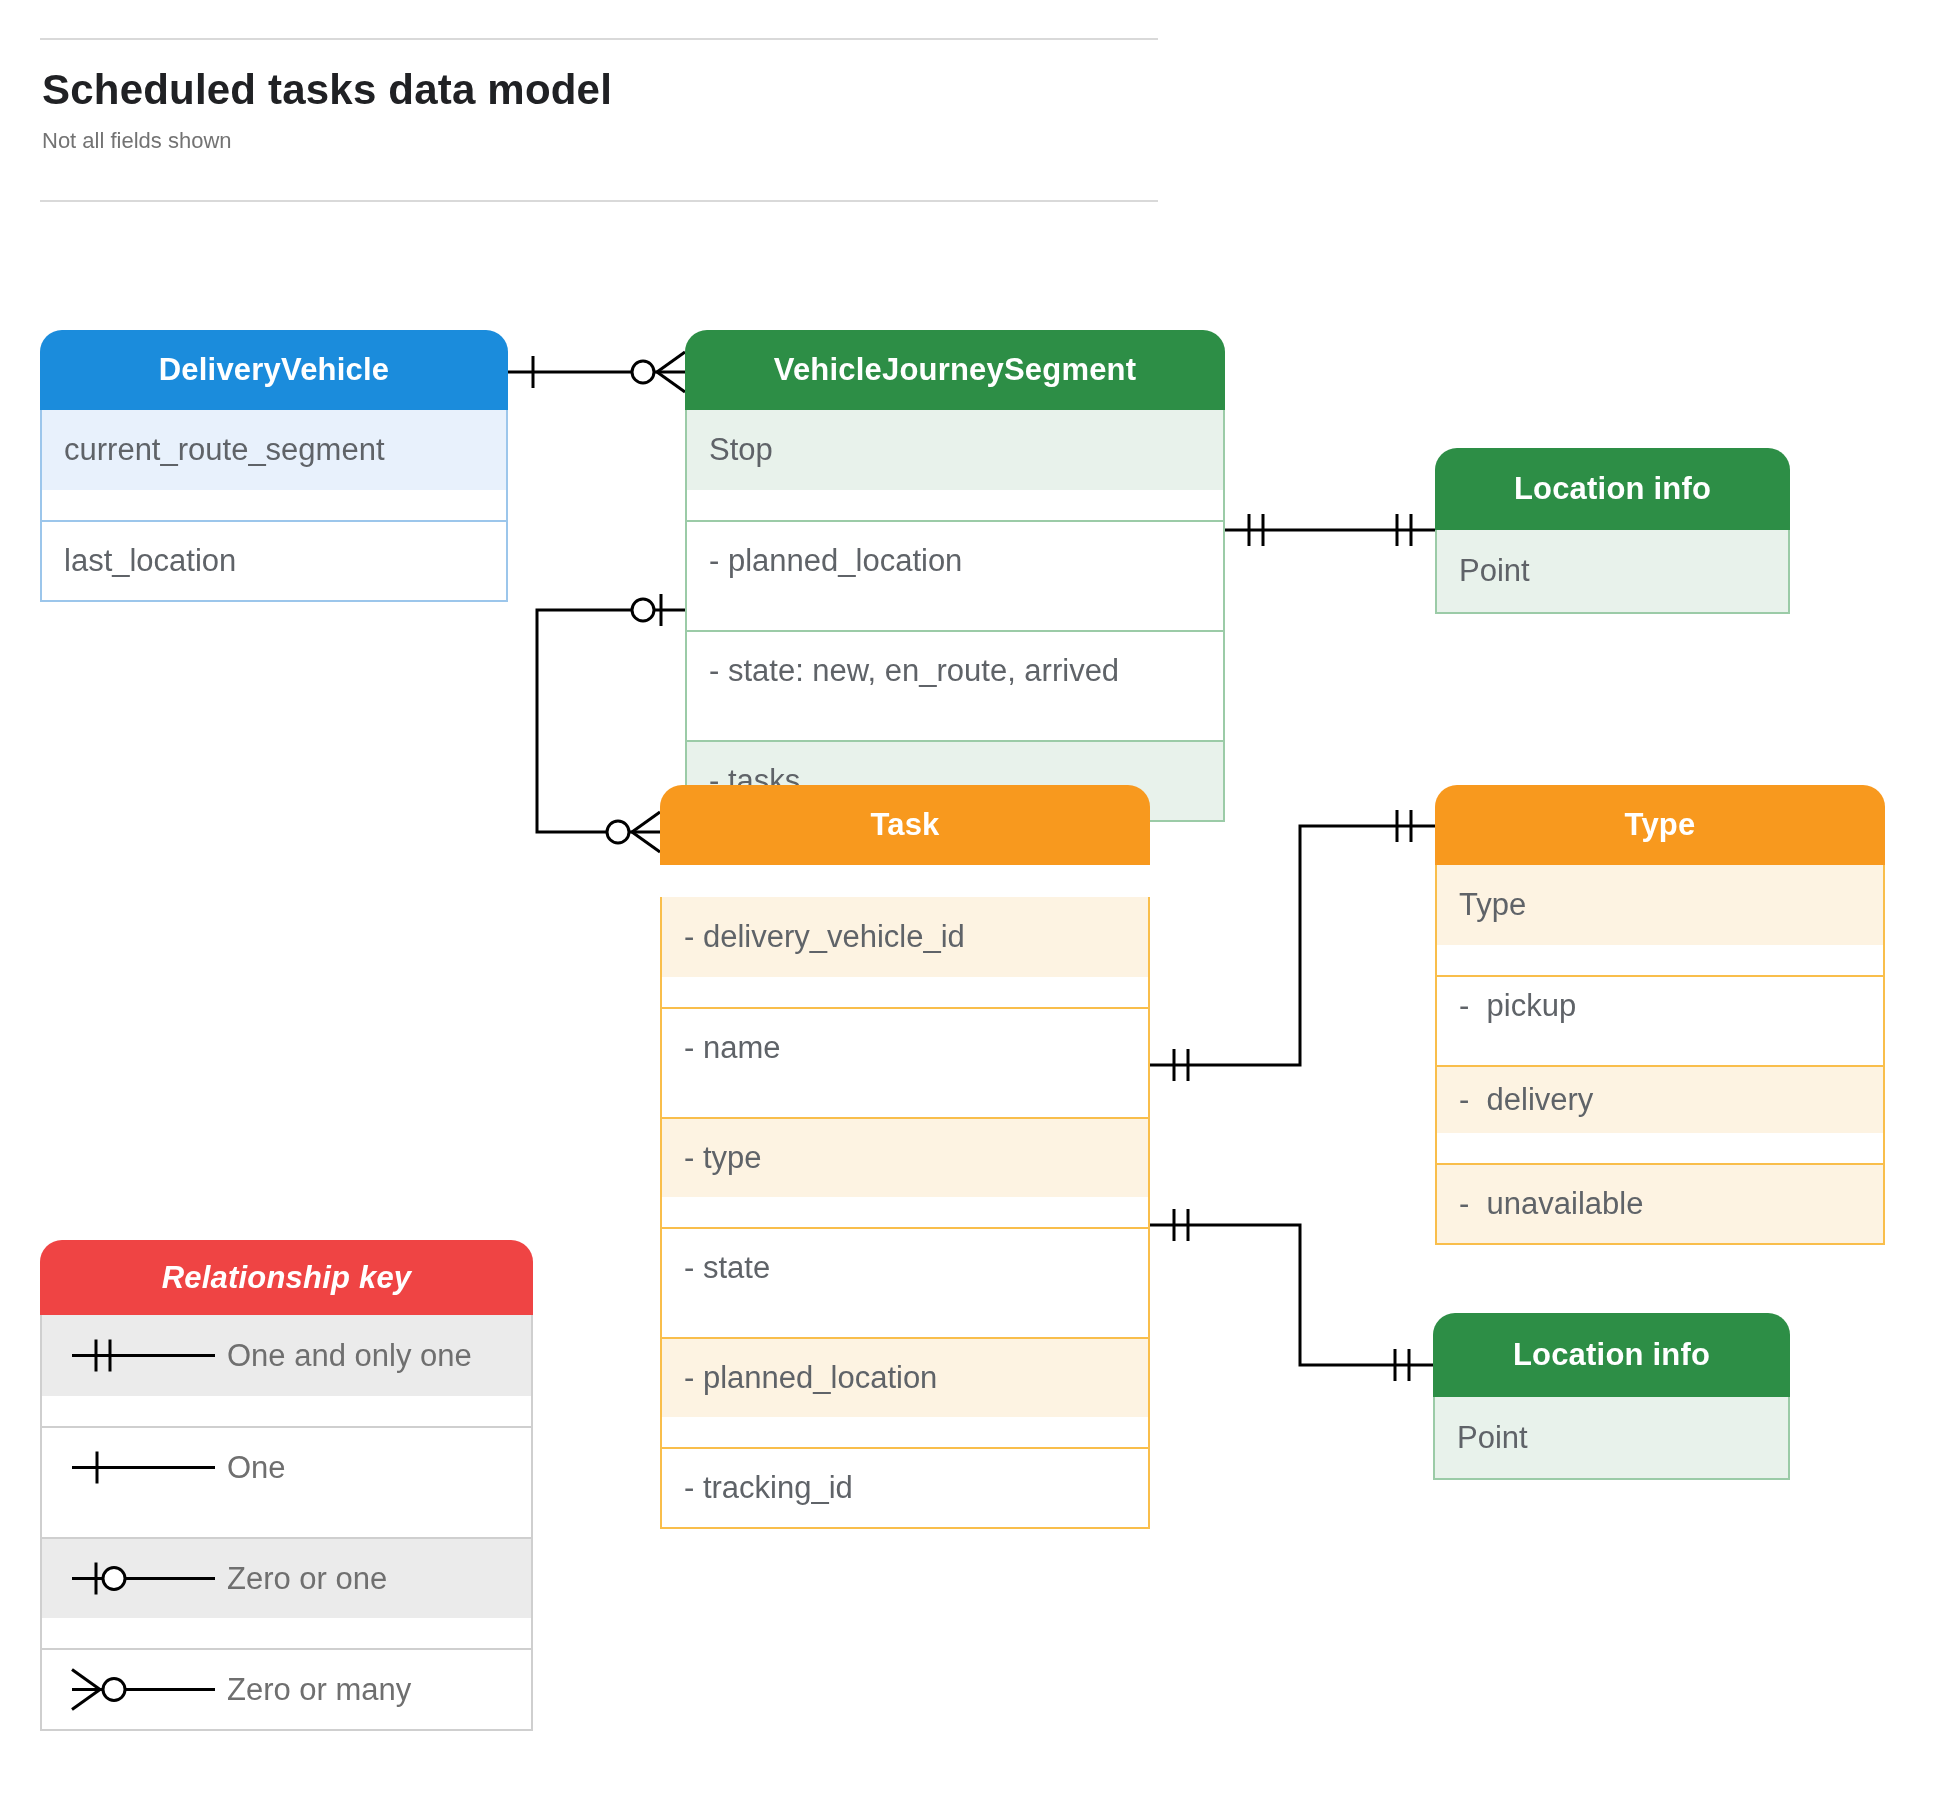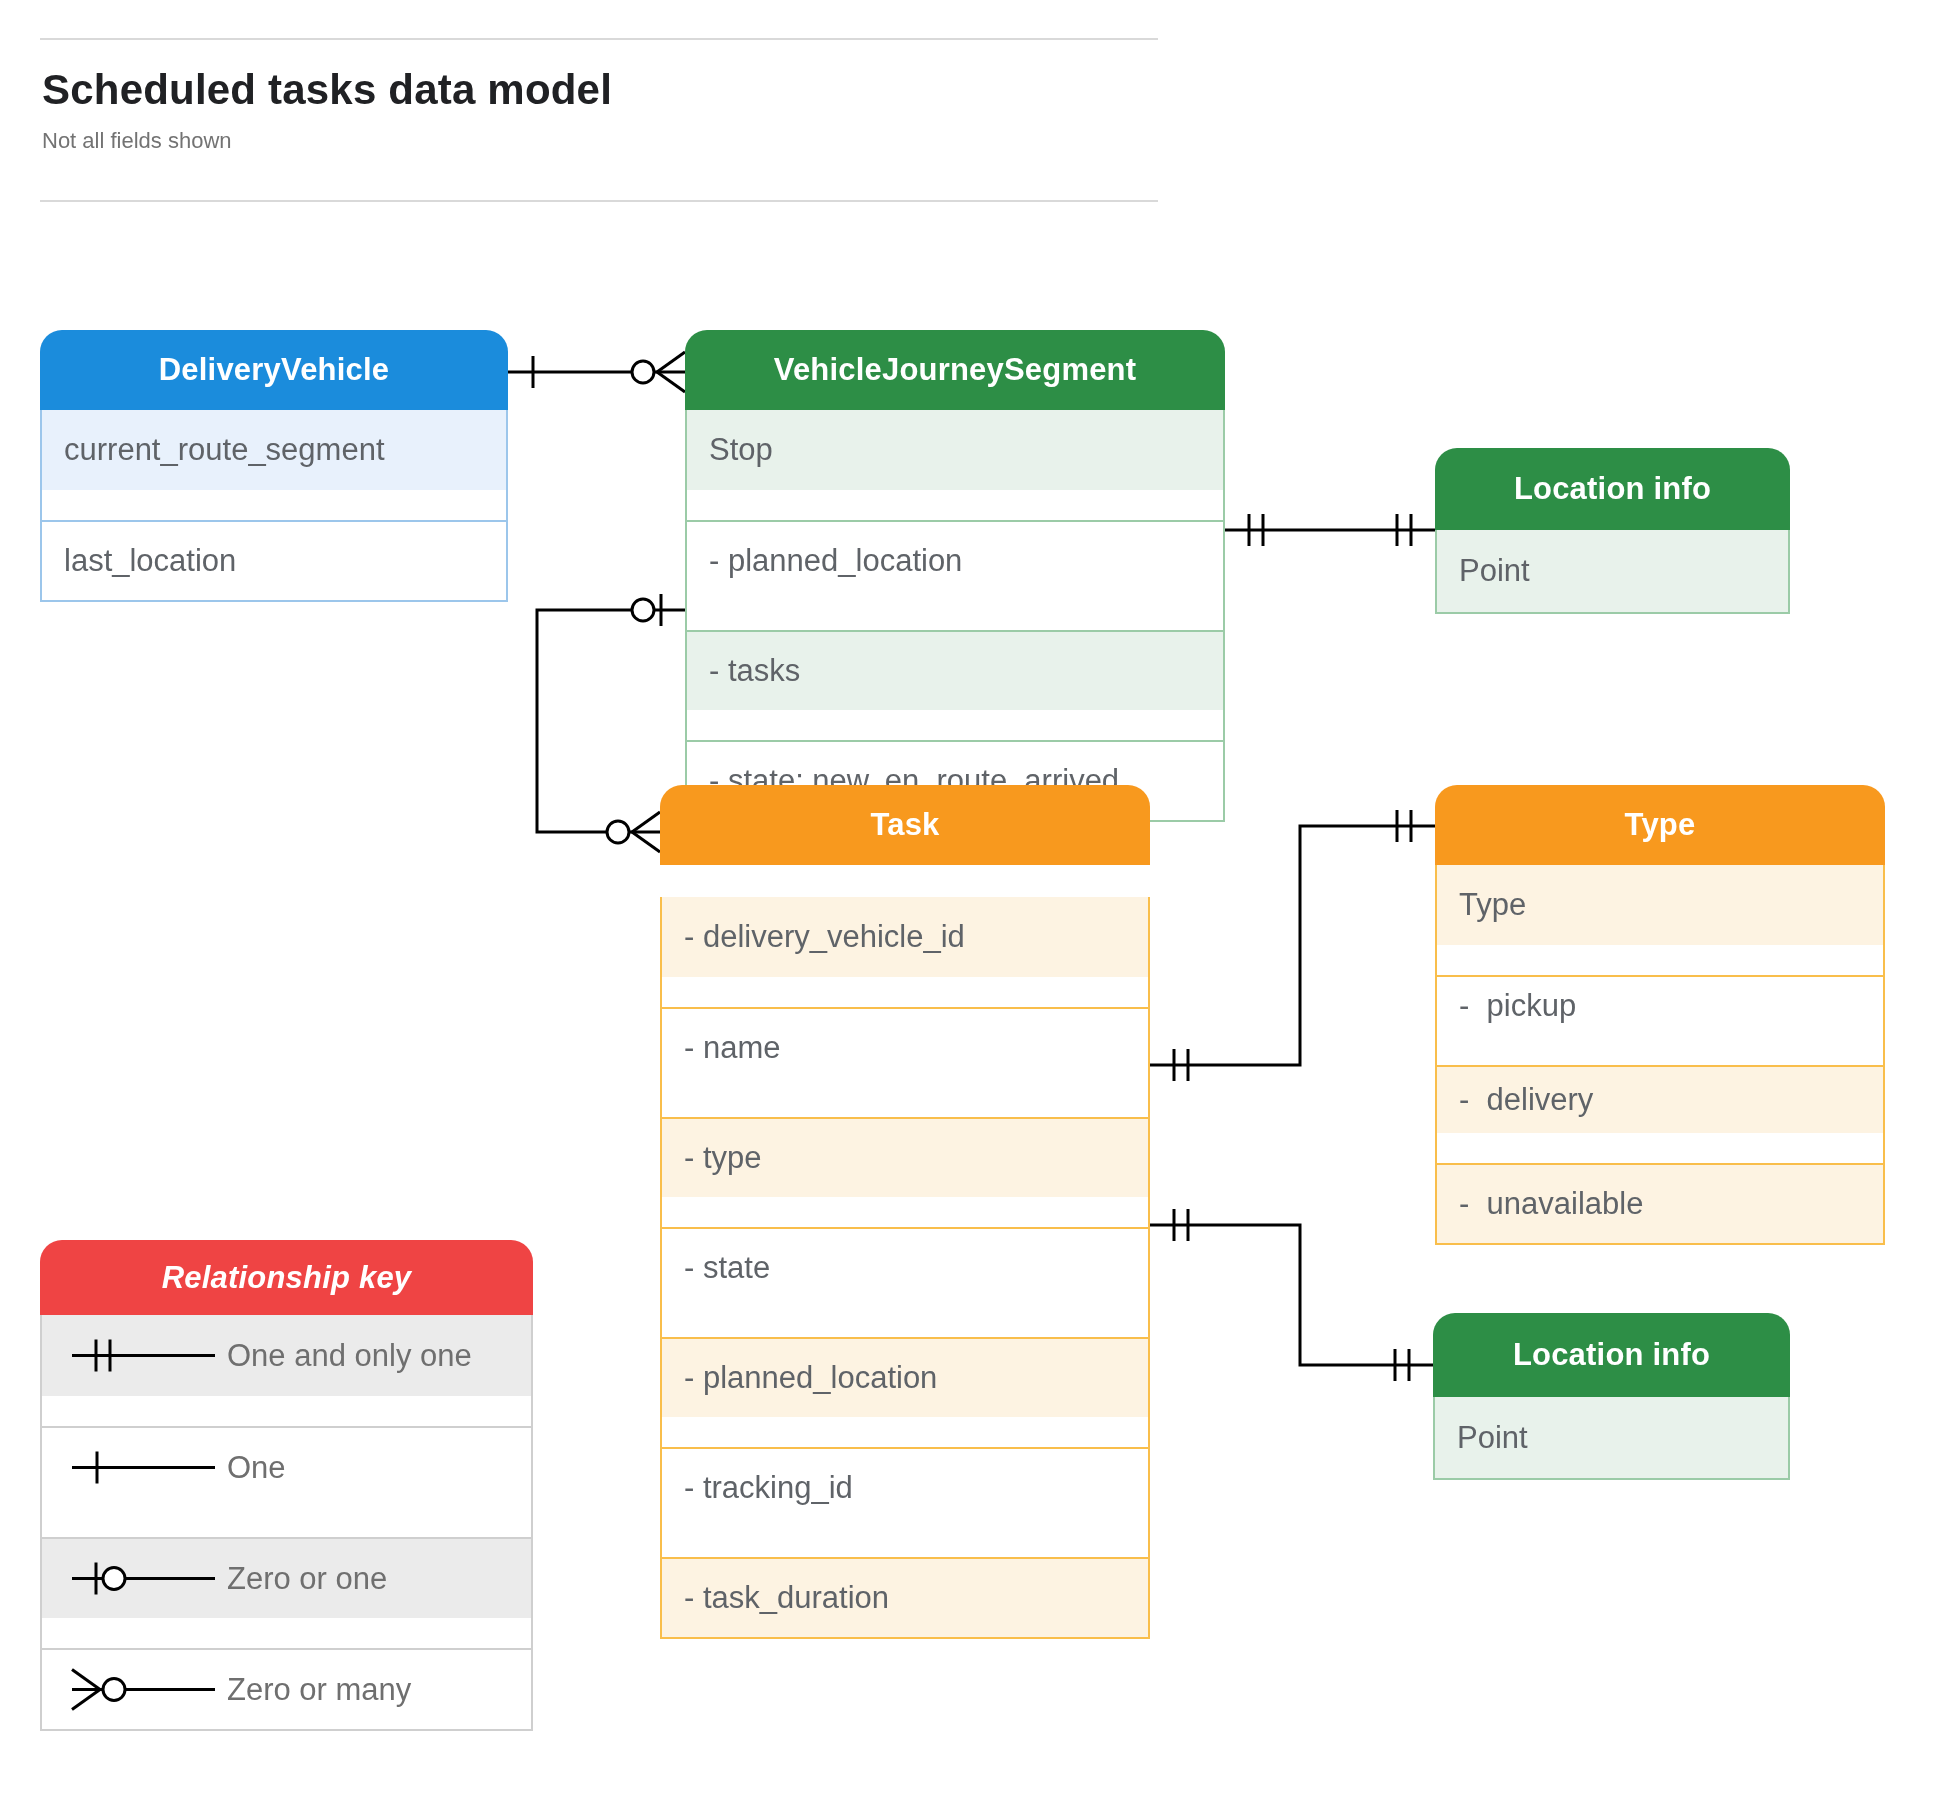--- a/index.html
+++ b/index.html
@@ -147,40 +147,39 @@
         <div class="entity-rows" style="border-color: rgb(156, 198, 235);">
           <div class="entity-row" style="height: 80px; background: rgb(232, 241, 252); border-top-color: rgb(156, 198, 235);">current_route_segment</div>
           <div class="entity-row" style="height: 80px; background: rgb(255, 255, 255); border-top-color: rgb(156, 198, 235);">last_location</div>
         </div>
       </div>
       <div class="entity" style="left: 685px; top: 330px; width: 540px;">
         <div class="entity-header" style="height: 80px; background: rgb(45, 142, 70);">VehicleJourneySegment</div>
         <div class="entity-rows" style="border-color: rgb(155, 203, 167);">
           <div class="entity-row" style="height: 80px; background: rgb(232, 242, 235); border-top-color: rgb(155, 203, 167);">Stop</div>
           <div class="entity-row" style="height: 80px; background: rgb(255, 255, 255); border-top-color: rgb(155, 203, 167);">- planned_location</div>
+          <div class="entity-row" style="height: 80px; background: rgb(255, 255, 255); border-top-color: rgb(155, 203, 167);">- state: new, en_route, arrived</div>
           <div class="entity-row" style="height: 80px; background: rgb(232, 242, 235); border-top-color: rgb(155, 203, 167);">- tasks</div>
-          <div class="entity-row" style="height: 80px; background: rgb(255, 255, 255); border-top-color: rgb(155, 203, 167);">- state: new, en_route, arrived</div>
         </div>
       </div>
       <div class="entity" style="left: 1435px; top: 448px; width: 355px;">
         <div class="entity-header" style="height: 82px; background: rgb(45, 142, 70);">Location info</div>
         <div class="entity-rows" style="border-color: rgb(155, 203, 167);">
           <div class="entity-row" style="height: 82px; background: rgb(232, 242, 235); border-top-color: rgb(155, 203, 167);">Point</div>
         </div>
       </div>
       <div class="entity" style="left: 660px; top: 785px; width: 490px;">
         <div class="entity-header" style="height: 80px; background: rgb(248, 153, 30);">Task</div>
         <div class="entity-rows" style="border-color: rgb(249, 190, 75);">
           <div class="entity-row" style="height: 80px; background: rgb(253, 243, 226); border-top-color: rgb(249, 190, 75); margin-top: 32px;">- delivery_vehicle_id</div>
           <div class="entity-row" style="height: 80px; background: rgb(255, 255, 255); border-top-color: rgb(249, 190, 75);">- name</div>
           <div class="entity-row" style="height: 80px; background: rgb(253, 243, 226); border-top-color: rgb(249, 190, 75);">- type</div>
           <div class="entity-row" style="height: 80px; background: rgb(255, 255, 255); border-top-color: rgb(249, 190, 75);">- state</div>
           <div class="entity-row" style="height: 80px; background: rgb(253, 243, 226); border-top-color: rgb(249, 190, 75);">- planned_location</div>
           <div class="entity-row" style="height: 80px; background: rgb(255, 255, 255); border-top-color: rgb(249, 190, 75);">- tracking_id</div>
-          <div class="entity-row" style="height: 80px; background: rgb(253, 243, 226); border-top-color: rgb(249, 190, 75);">- task_duration</div>
         </div>
       </div>
       <div class="entity" style="left: 1435px; top: 785px; width: 450px;">
         <div class="entity-header" style="height: 80px; background: rgb(248, 153, 30);">Type</div>
         <div class="entity-rows" style="border-color: rgb(249, 190, 75);">
           <div class="entity-row" style="height: 80px; background: rgb(253, 243, 226); border-top-color: rgb(249, 190, 75);">Type</div>
           <div class="entity-row" style="height: 60px; background: rgb(255, 255, 255); border-top-color: rgb(249, 190, 75);">-  pickup</div>
           <div class="entity-row" style="height: 68px; background: rgb(253, 243, 226); border-top-color: rgb(249, 190, 75);">-  delivery</div>
           <div class="entity-row" style="height: 80px; background: rgb(253, 243, 226); border-top-color: rgb(249, 190, 75);">-  unavailable</div>
         </div>

